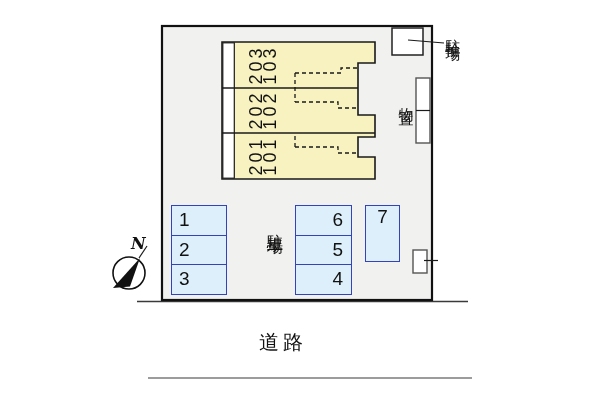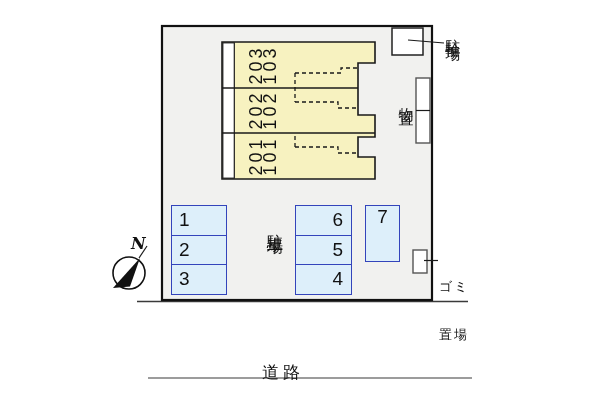--- a/index.html
+++ b/index.html
@@ -28,21 +28,21 @@
     position:absolute;transform:translate(-50%,-50%) rotate(-90deg);
     font-size:18px;line-height:14px;letter-spacing:3px;text-align:center;
   }
   .unit-label span{display:block;}
 
   .lbl-bicycle{left:446px;top:26px;font-size:15px;letter-spacing:4px;line-height:1;}
   .lbl-storage{left:399px;top:96px;font-size:15px;letter-spacing:3px;line-height:1;}
   .lbl-garbage{left:439px;top:247px;font-size:13px;line-height:16px;letter-spacing:2px;}
   .lbl-garbage span{display:block;}
   .lbl-parkarea{left:267px;top:221px;font-size:16px;letter-spacing:2.5px;line-height:1;}
-  .lbl-road{left:283px;top:342px;transform:translate(-50%,-50%);font-size:17px;letter-spacing:4px;margin-top:30px;}
+  .lbl-road{left:283px;top:342px;transform:translate(-50%,-50%);font-size:20px;letter-spacing:4px;}
   .lbl-north{left:131px;top:234px;font-family:"DejaVu Serif","Liberation Serif",serif;
              font-style:italic;font-weight:700;font-size:16px;}
 
   .pcol{
     position:absolute;background:#ddeffa;border:1.5px solid #3344bb;box-sizing:border-box;
     display:flex;flex-direction:column;
   }
   .pcol .pcell{flex:1;font-size:19px;line-height:27px;border-top:1.4px solid #3344bb;}
   .pcol .pcell:first-child{border-top:none;}
   .pcol-left{left:171px;top:205px;width:56px;height:90px;}
@@ -102,24 +102,20 @@
     <span>202</span>
     <span>102</span>
   </div>
   <div class="unit-label" style="left:263px;top:156px;">
     <span>201</span>
     <span>101</span>
   </div>
 
   <div class="txt vtext lbl-bicycle">駐輪場</div>
   <div class="txt vtext lbl-storage">物置</div>
-  <div class="txt lbl-garbage">
-    <span>ゴミ</span>
-    <span>置場</span>
-  </div>
   <div class="txt vtext lbl-parkarea">駐車場</div>
   <div class="txt lbl-road">道路</div>
   <div class="txt lbl-north">N</div>
 
   <div class="pcol pcol-left">
     <div class="pcell">1</div>
     <div class="pcell">2</div>
     <div class="pcell">3</div>
   </div>
   <div class="pcol pcol-right">

